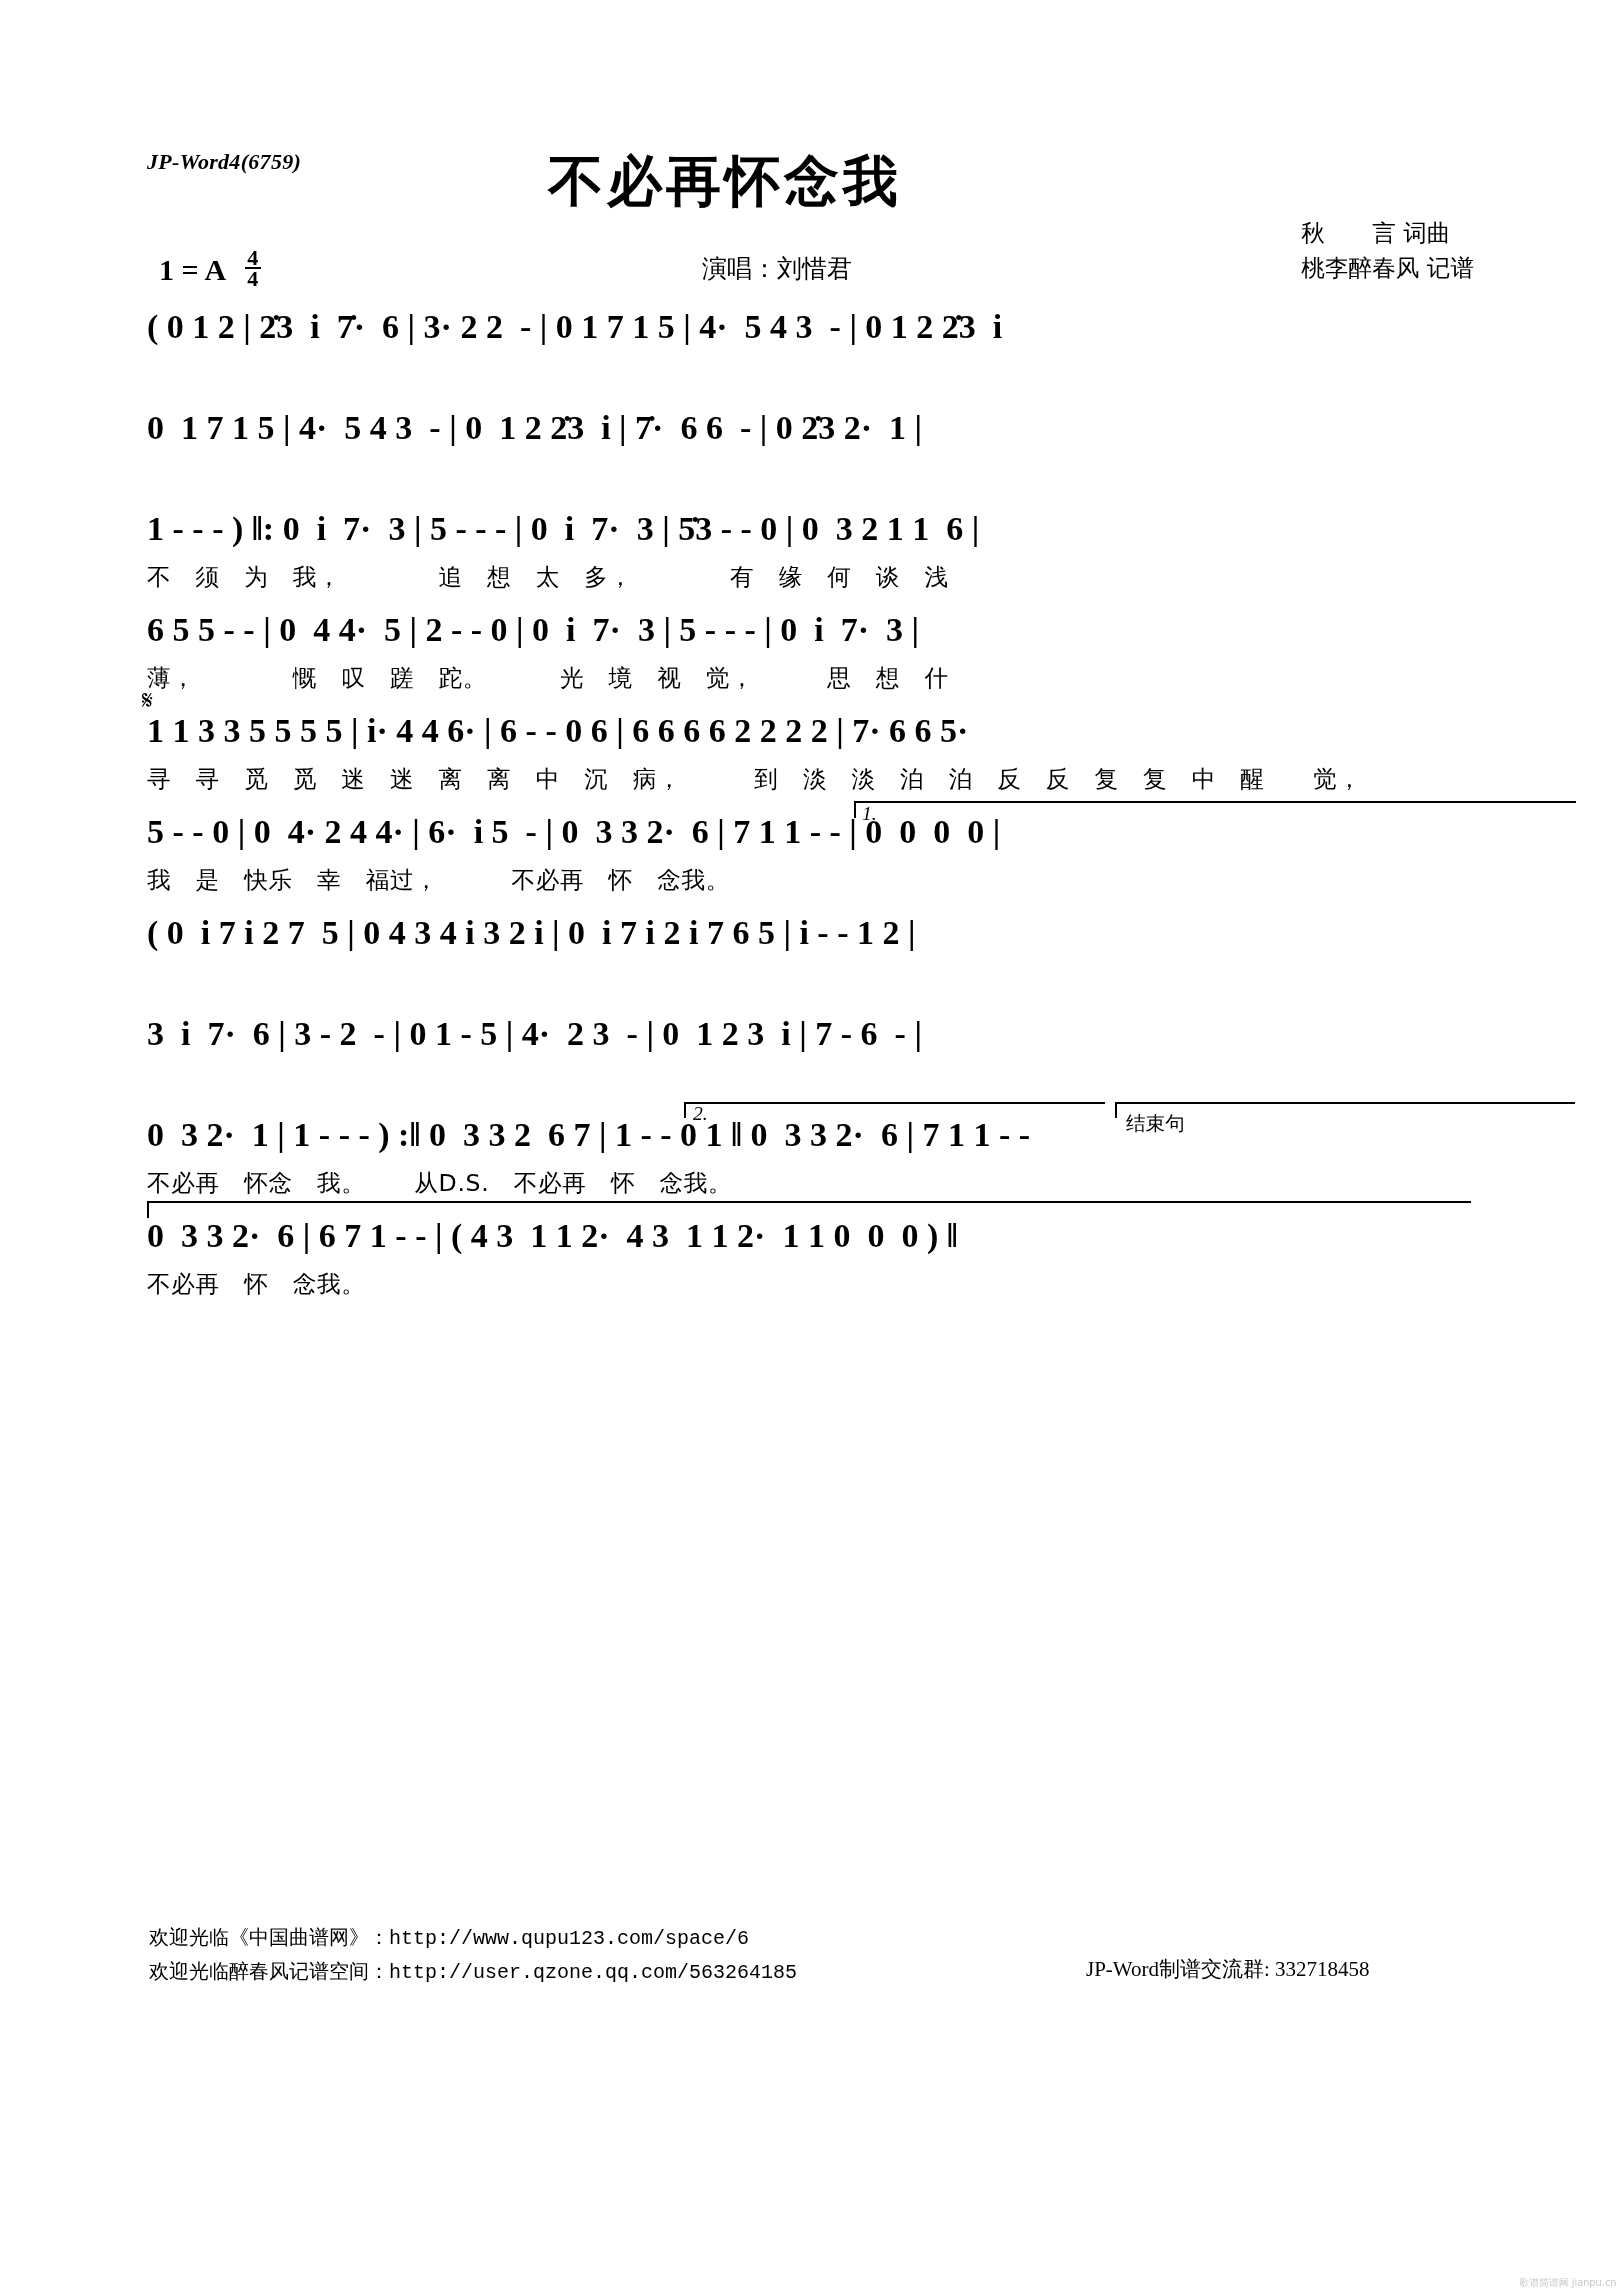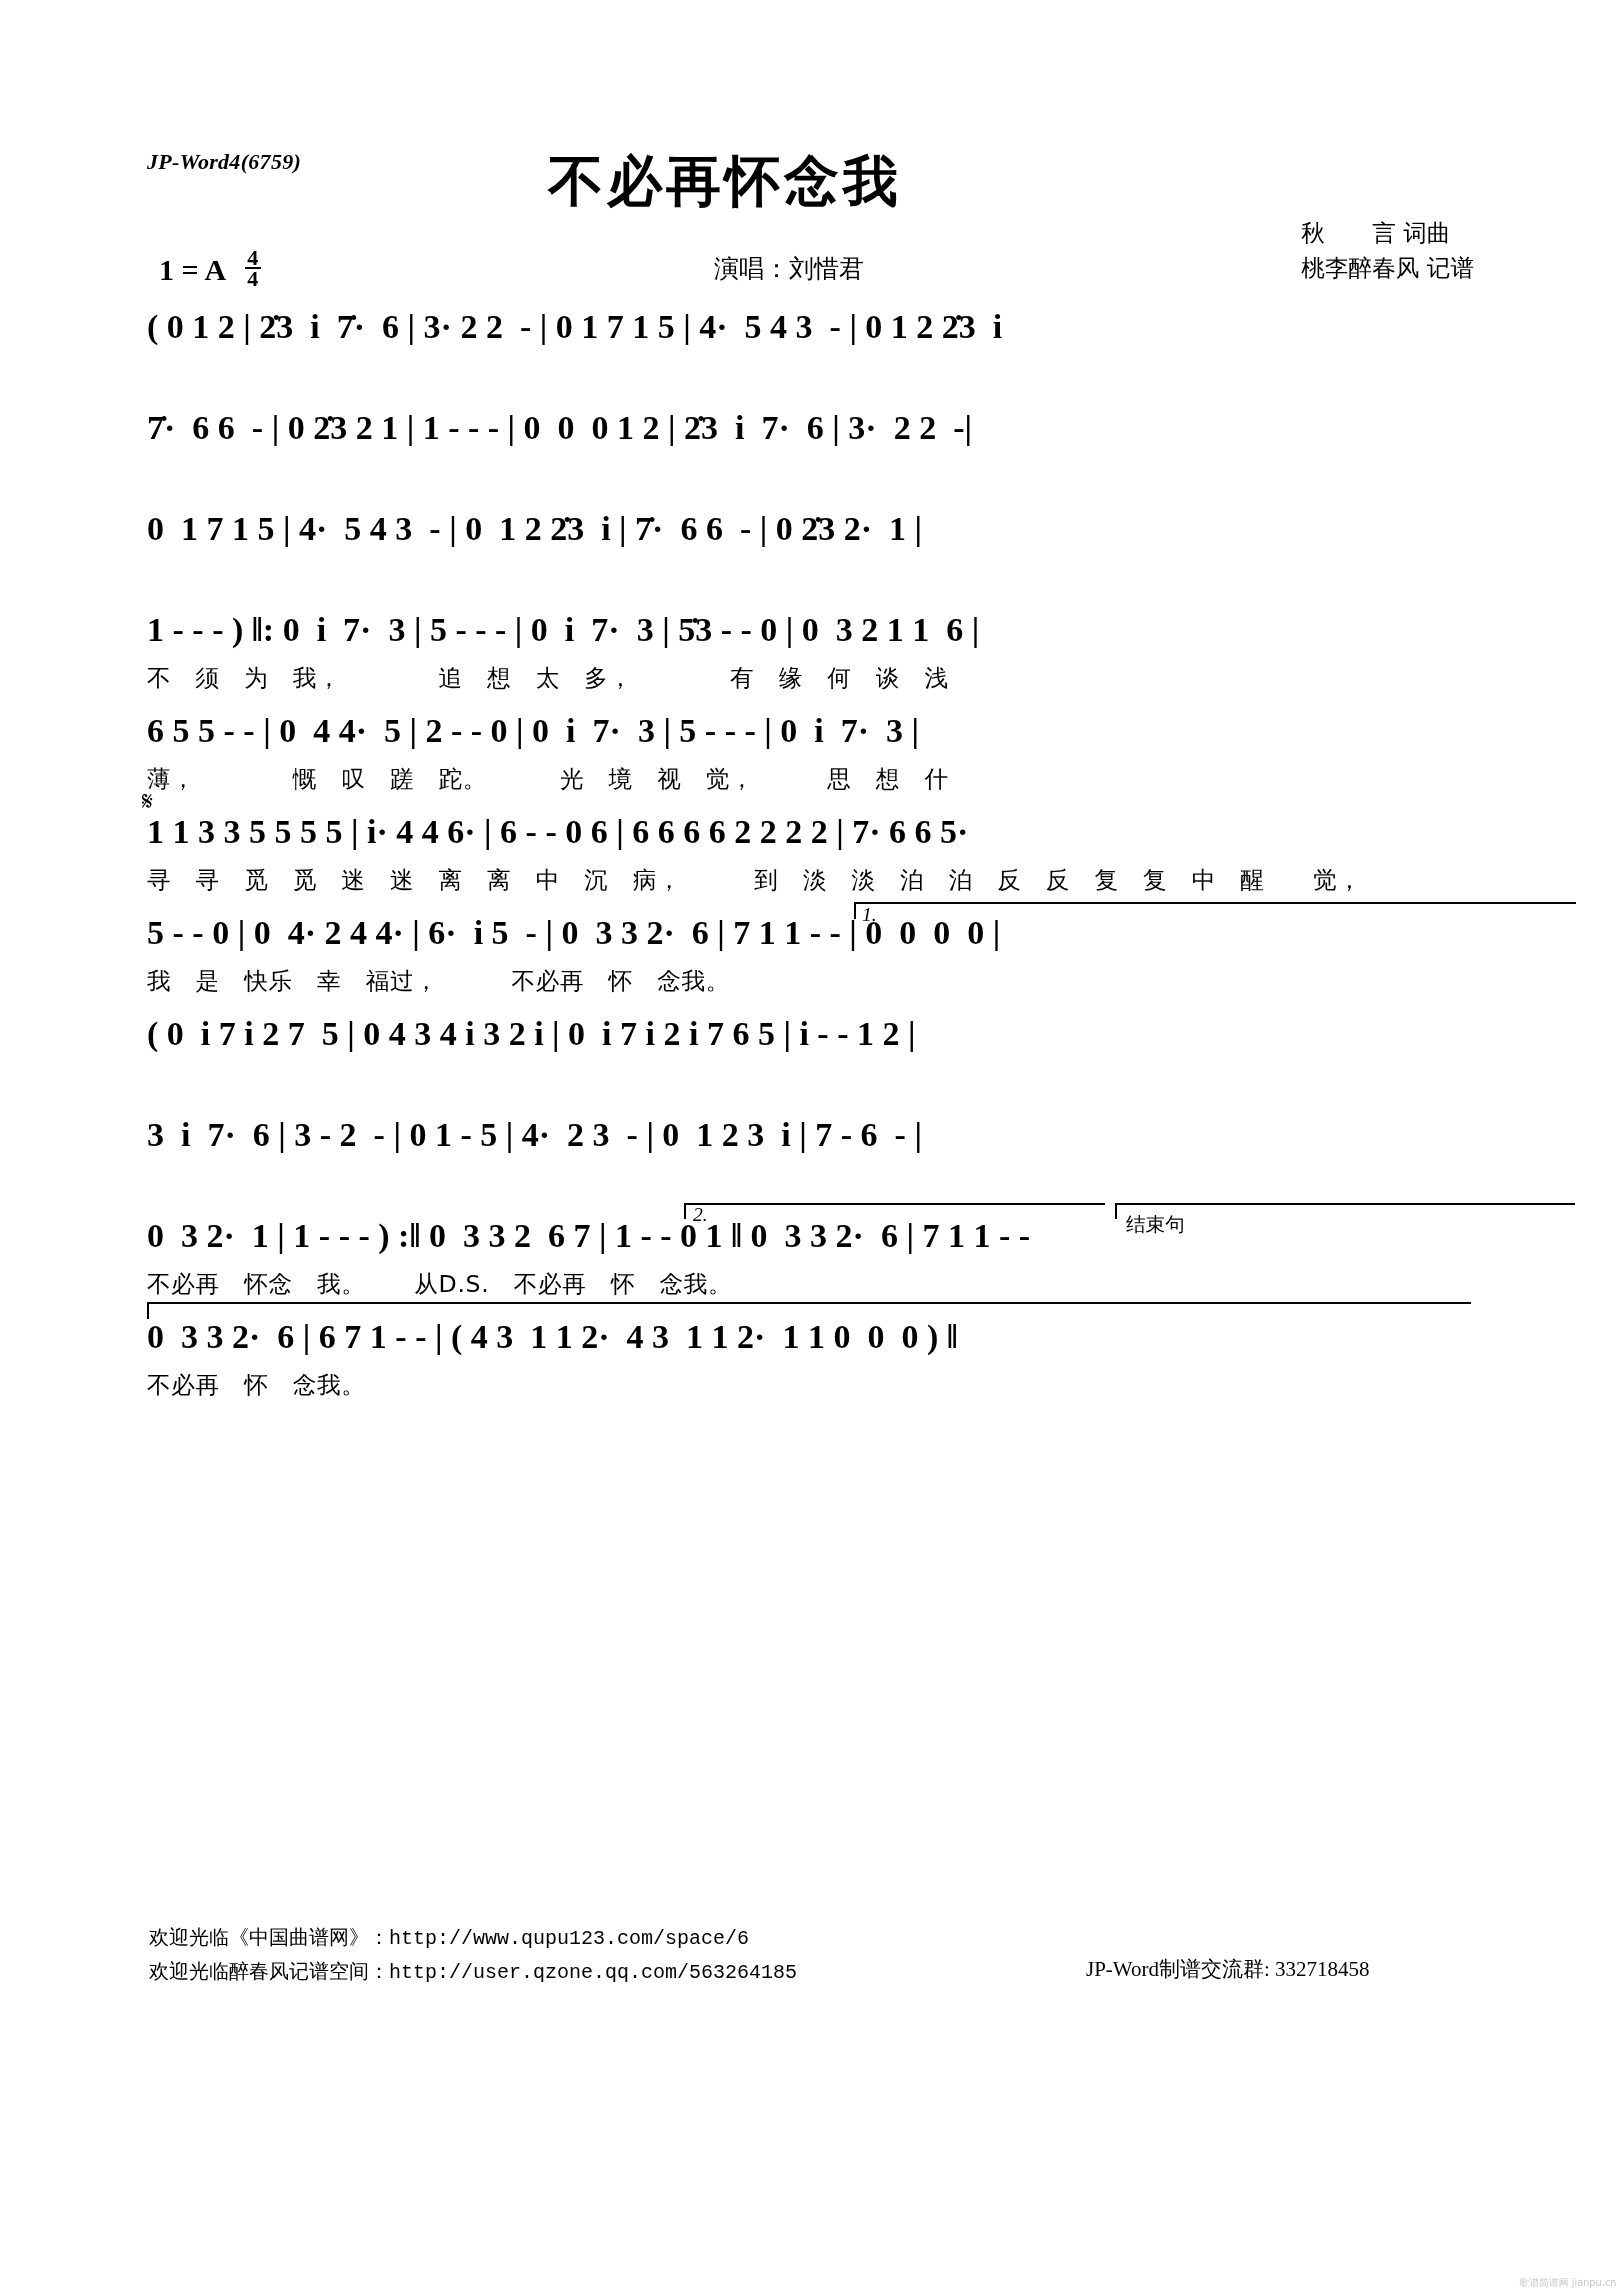--- a/index.html
+++ b/index.html
@@ -46,21 +46,21 @@
   .credits {
     position: absolute;
     right: 149px;
     top: 216px;
     font-family: "DejaVu Sans", sans-serif;
     font-size: 23.6px;
     line-height: 35px;
   }
   .singer {
     position: absolute;
-    left: 12px;
+    left: 0;
     top: 252px;
     width: 1554px;
     text-align: center;
     font-family: "DejaVu Sans", sans-serif;
     font-size: 25px;
   }
   .keysig {
     position: absolute;
     left: 159px;
     top: 249px;
@@ -188,24 +188,20 @@
     </span>
   </div>
 
   <div class="staff">
 
     <div class="line">
       <div class="notes">( 0 1 2 | 2̇3  i  7̇·  6 | 3· 2 2  - | 0 1 7 1 5 | 4·  5 4 3  - | 0 1 2 2̇3  i</div>
       <div class="lyrics"></div>
     </div>
 
-    <div class="line">
-      <div class="notes">7̇·  6 6  - | 0 2̇3 2 1 | 1 - - - | 0  0  0 1 2 | 2̇3  i  7·  6 | 3·  2 2  -|</div>
-      <div class="lyrics"></div>
-    </div>
 
     <div class="line">
       <div class="notes">0  1 7 1 5 | 4·  5 4 3  - | 0  1 2 2̇3  i | 7̇·  6 6  - | 0 2̇3 2·  1 |</div>
       <div class="lyrics"></div>
     </div>
 
     <div class="line">
       <div class="notes">1 - - - ) ‖: 0  i  7·  3 | 5 - - - | 0  i  7·  3 | 5̇3 - - 0 | 0  3 2 1 1  6 |</div>
       <div class="lyrics">不　须　为　我，　　　　追　想　太　多，　　　　有　缘　何　谈　浅</div>
     </div>

